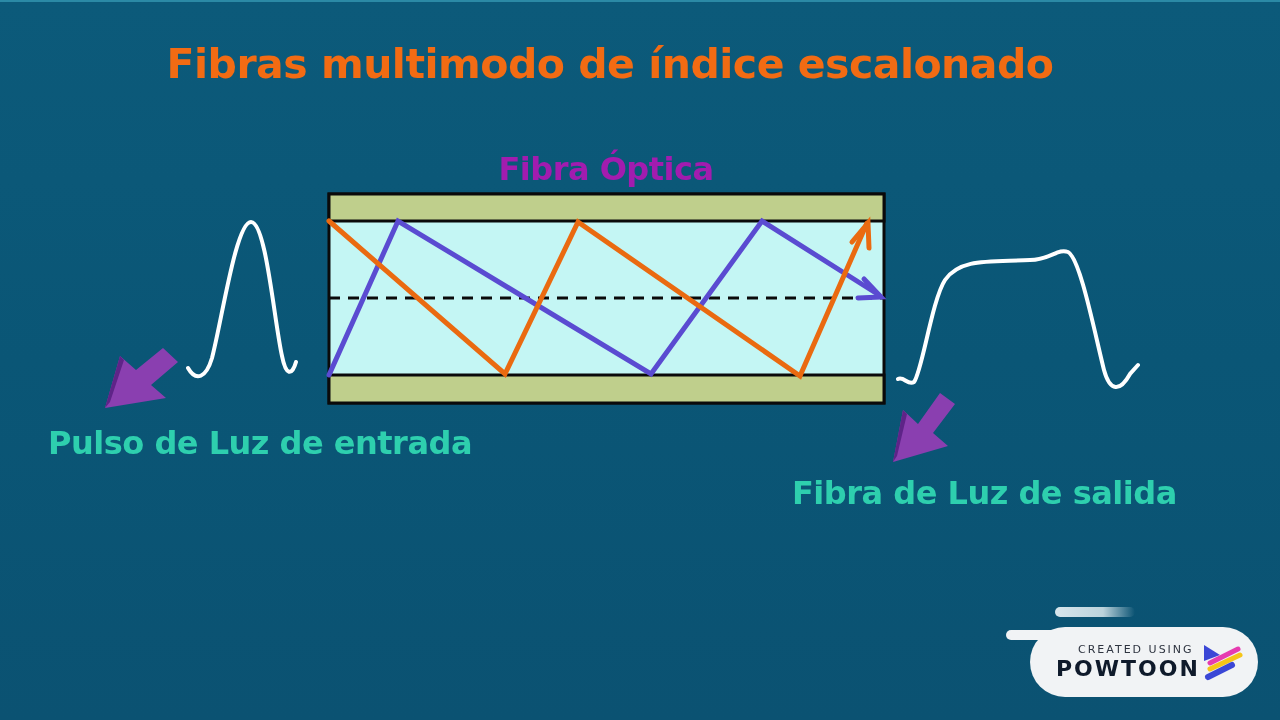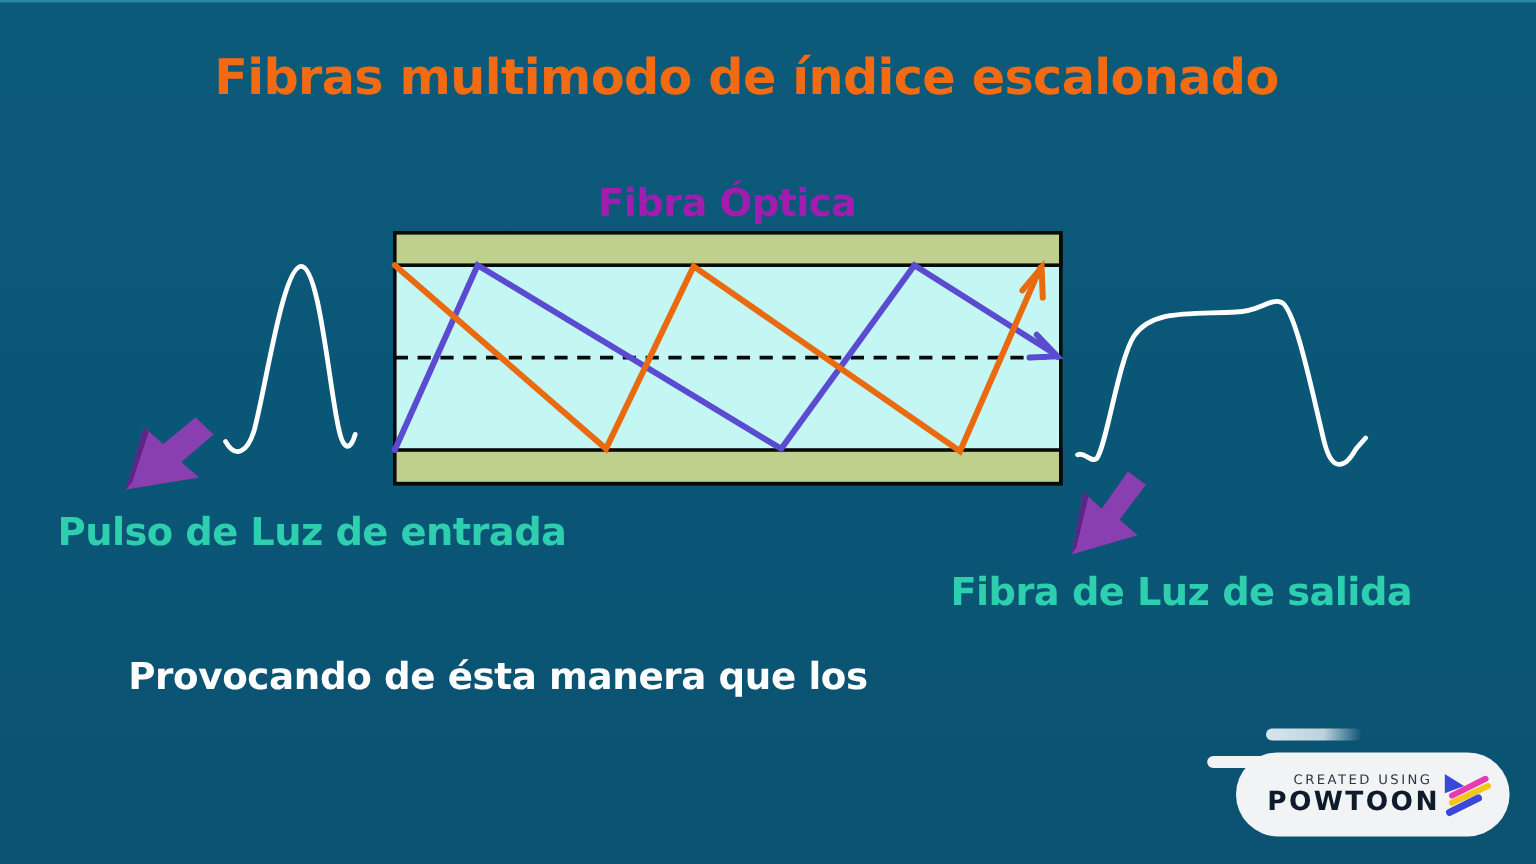--- a/index.html
+++ b/index.html
@@ -3,21 +3,21 @@
 <meta charset="utf-8">
 <style>
   html, body { margin:0; padding:0; }
   body {
     width:1280px; height:720px; overflow:hidden; position:relative;
     background: linear-gradient(180deg, #0c5a7a 0%, #0a5676 50%, #0b5272 100%);
     font-family: "DejaVu Sans", sans-serif;
   }
   .topline { position:absolute; left:0; top:0; width:1280px; height:2px; background:#2b8aa6; }
   .title {
-    position:absolute; left:12px; width:1220px; top:40px; text-align:center;
+    position:absolute; left:0; width:1220px; top:40px; text-align:center;
     font-family:"DejaVu Sans", sans-serif; font-weight:bold; font-size:41px;
     color:#f26b13; letter-spacing:-0.5px;
   }
   .fiber-label {
     position:absolute; left:328px; width:556px; top:150px; text-align:center;
     font-weight:bold; font-size:32px; color:#a21caf; letter-spacing:-0.5px;
   }
   .diagram { position:absolute; left:0; top:0; }
   .caption {
     position:absolute; font-weight:bold; font-size:32px; color:#2ecfae; letter-spacing:-0.5px; white-space:nowrap;
@@ -77,21 +77,20 @@
   <g>
     <polygon points="893,462 903,410 918,424 940,393 955,404 933,433 948,446" fill="#8a3fb0"></polygon>
     <polygon points="893,462 903,410 907,414 897,456" fill="#5e2488"></polygon>
   </g>
 </svg>
 
 <div class="caption in">Pulso de Luz de entrada</div>
 <div class="caption out">Fibra de Luz de salida</div>
 
 <div class="body-text">
-  <div>Provocando de ésta manera que los</div>
 </div>
 
 <div class="wm-stripe1"></div>
 <div class="watermark"></div>
 <div class="wm-stripe2"></div>
 <div class="wm-created">CREATED USING</div>
 <div class="wm-brand">POWTOON</div>
 <svg class="wm-logo" width="46" height="42" viewBox="0 0 46 42">
   <polygon points="4,4 20,14 4,20" fill="#3b47d6"></polygon>
   <line x1="10" y1="22" x2="38" y2="8" stroke="#e63bb0" stroke-width="5" stroke-linecap="round"></line>

